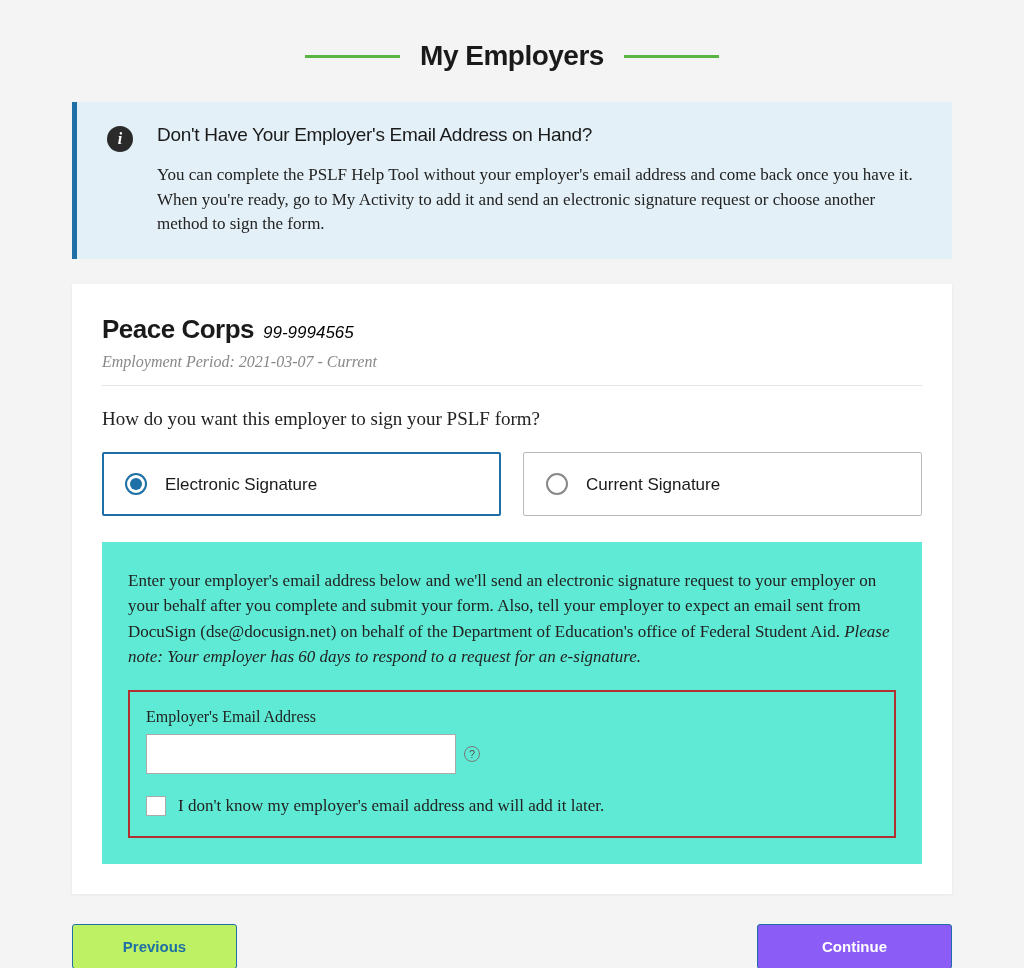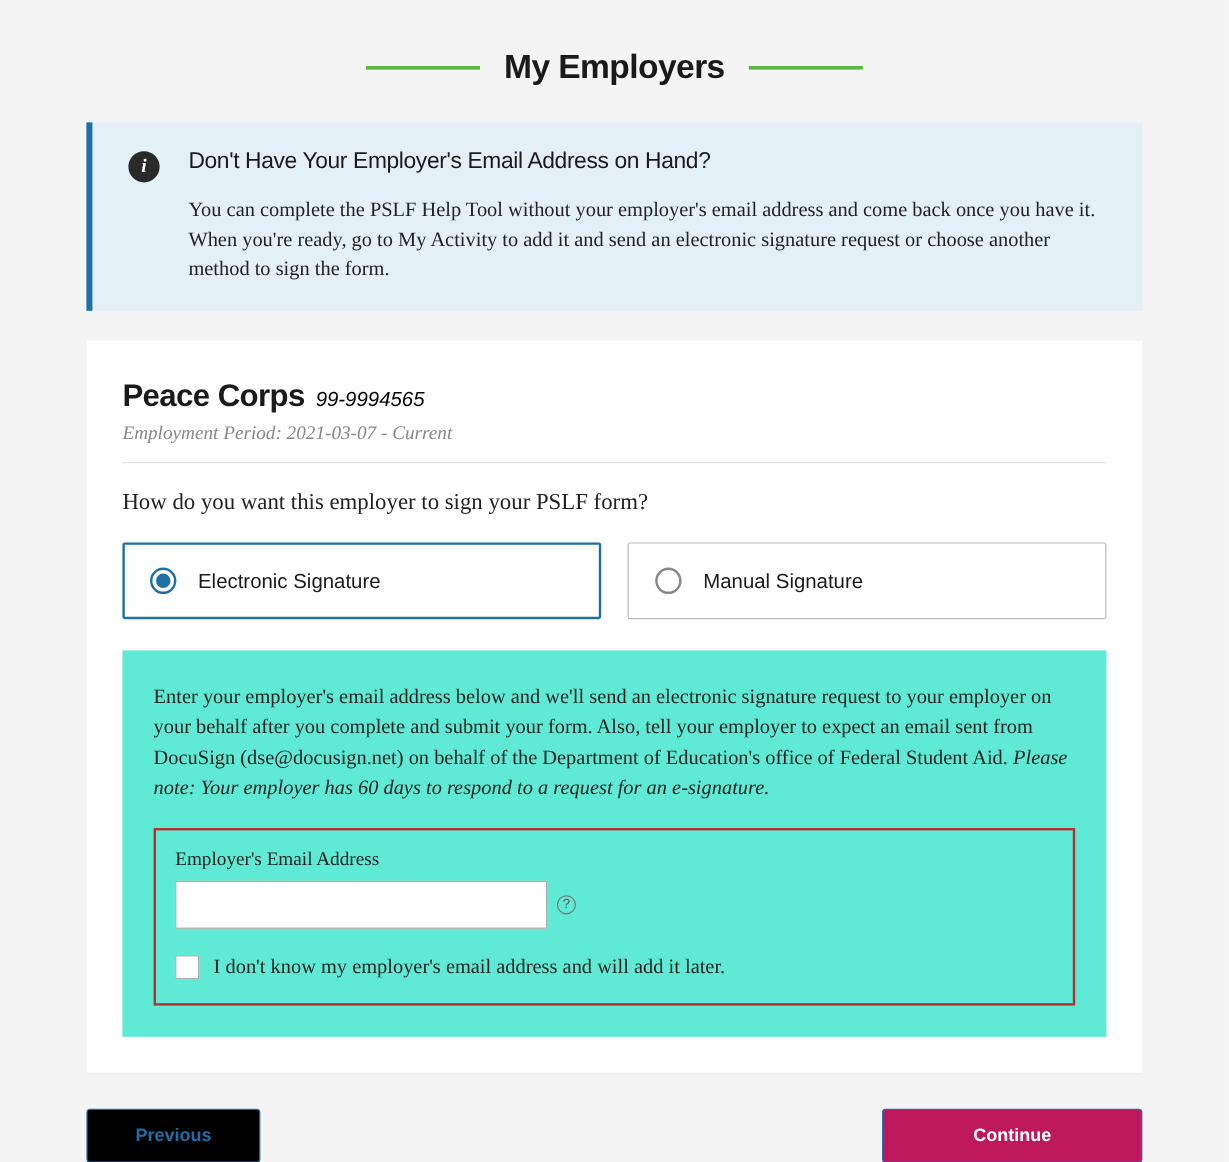--- a/index.html
+++ b/index.html
@@ -234,28 +234,28 @@
     .btn {
       font-family: -apple-system, BlinkMacSystemFont, 'Segoe UI', Arial, sans-serif;
       font-size: 15px;
       font-weight: 700;
       padding: 13px 0;
       border-radius: 3px;
       cursor: pointer;
       text-align: center;
     }
     .btn-previous {
-      width: 145px;
-      background: #000000;
+      width: 165px;
+      background: #bef264;
       color: #1d6fa5;
       border: 1px solid #1d6fa5;
     }
     .btn-continue {
-      width: 217px;
-      background: #be185d;
+      width: 195px;
+      background: #8b5cf6;
       color: #fff;
       border: 1px solid #1d6fa5;
     }
   </style>
 </head>
 <body>
 
 <div class="container">
 
   <div class="page-title-row">
@@ -286,21 +286,21 @@
 
     <div class="radio-row">
       <div class="radio-card selected">
         <div class="radio-circle">
           <div class="radio-dot"></div>
         </div>
         <span class="radio-label">Electronic Signature</span>
       </div>
       <div class="radio-card">
         <div class="radio-circle"></div>
-        <span class="radio-label">Manual Signature</span>
+        <span class="radio-label">Current Signature</span>
       </div>
     </div>
 
     <div class="detail-panel">
       <p class="detail-text">
         <span>Enter your employer's email address below and we'll send an electronic signature request to your employer on your behalf after you complete and submit your form. Also, tell your employer to expect an email sent from DocuSign (dse@docusign.net) on behalf of the Department of Education's office of Federal Student Aid. </span><span class="italic">Please note: Your employer has 60 days to respond to a request for an e-signature.</span>
       </p>
 
       <div class="highlight-box">
         <div class="field-label">Employer's Email Address</div>

